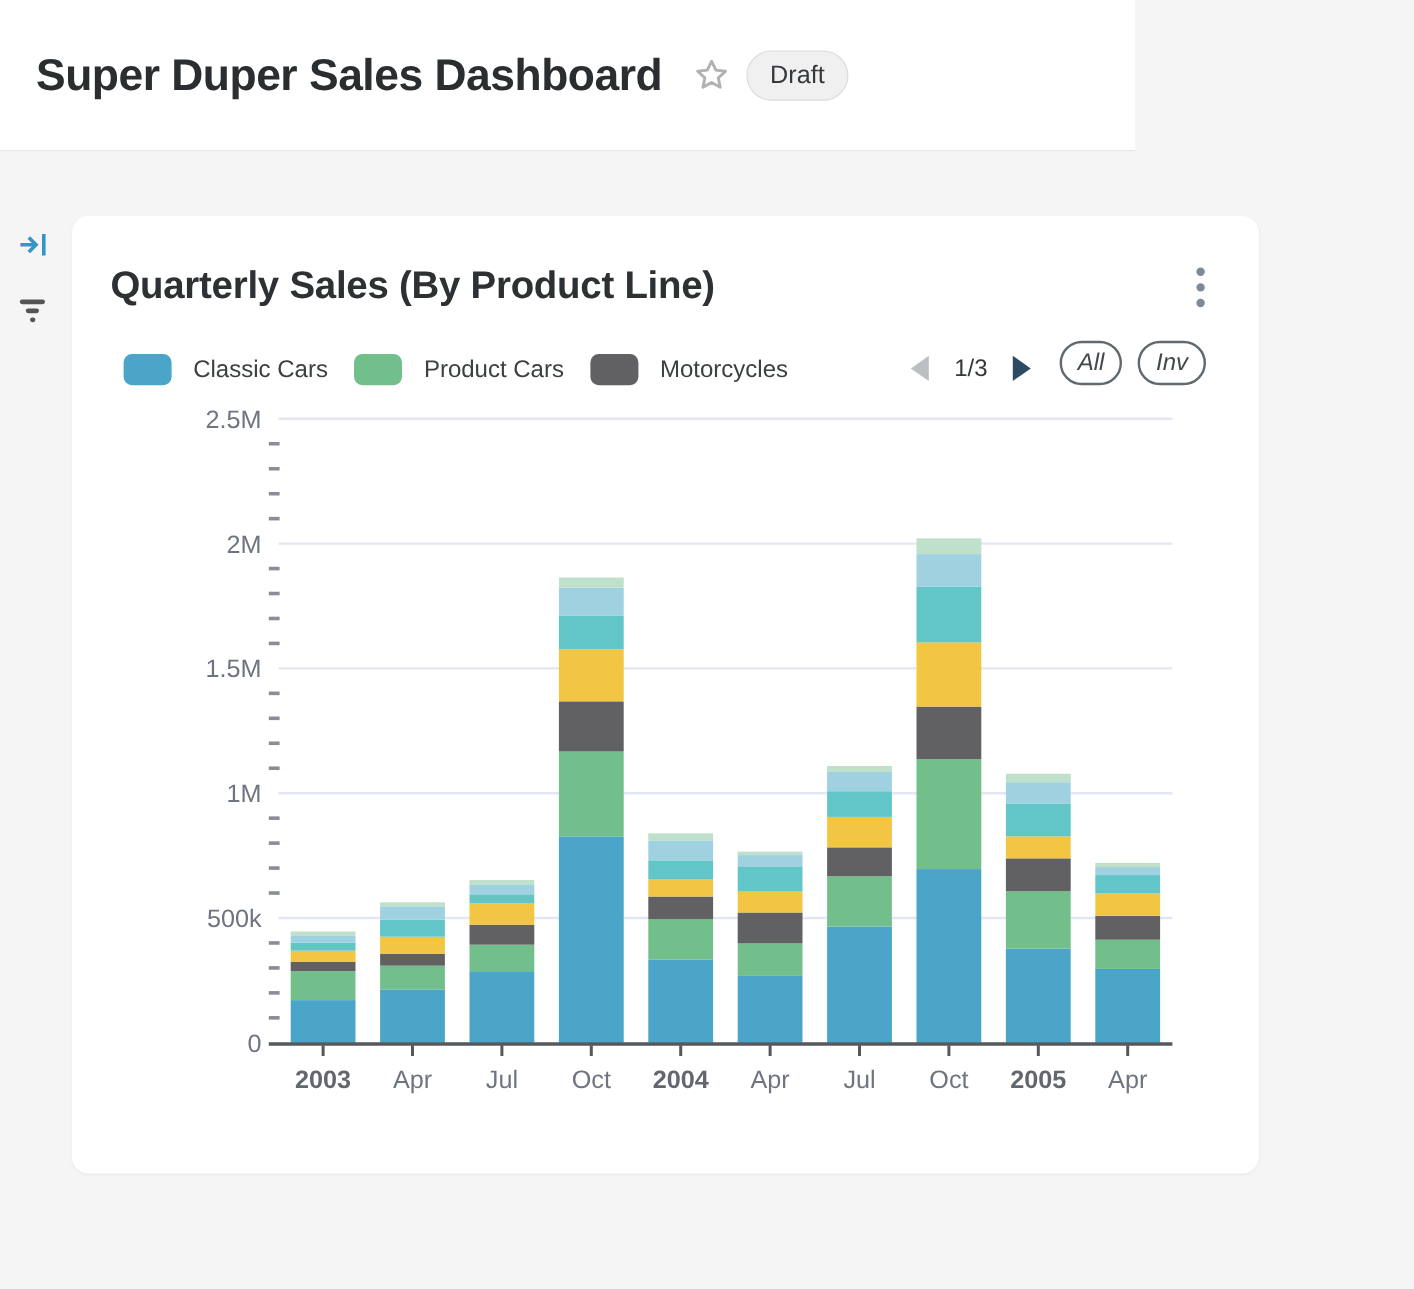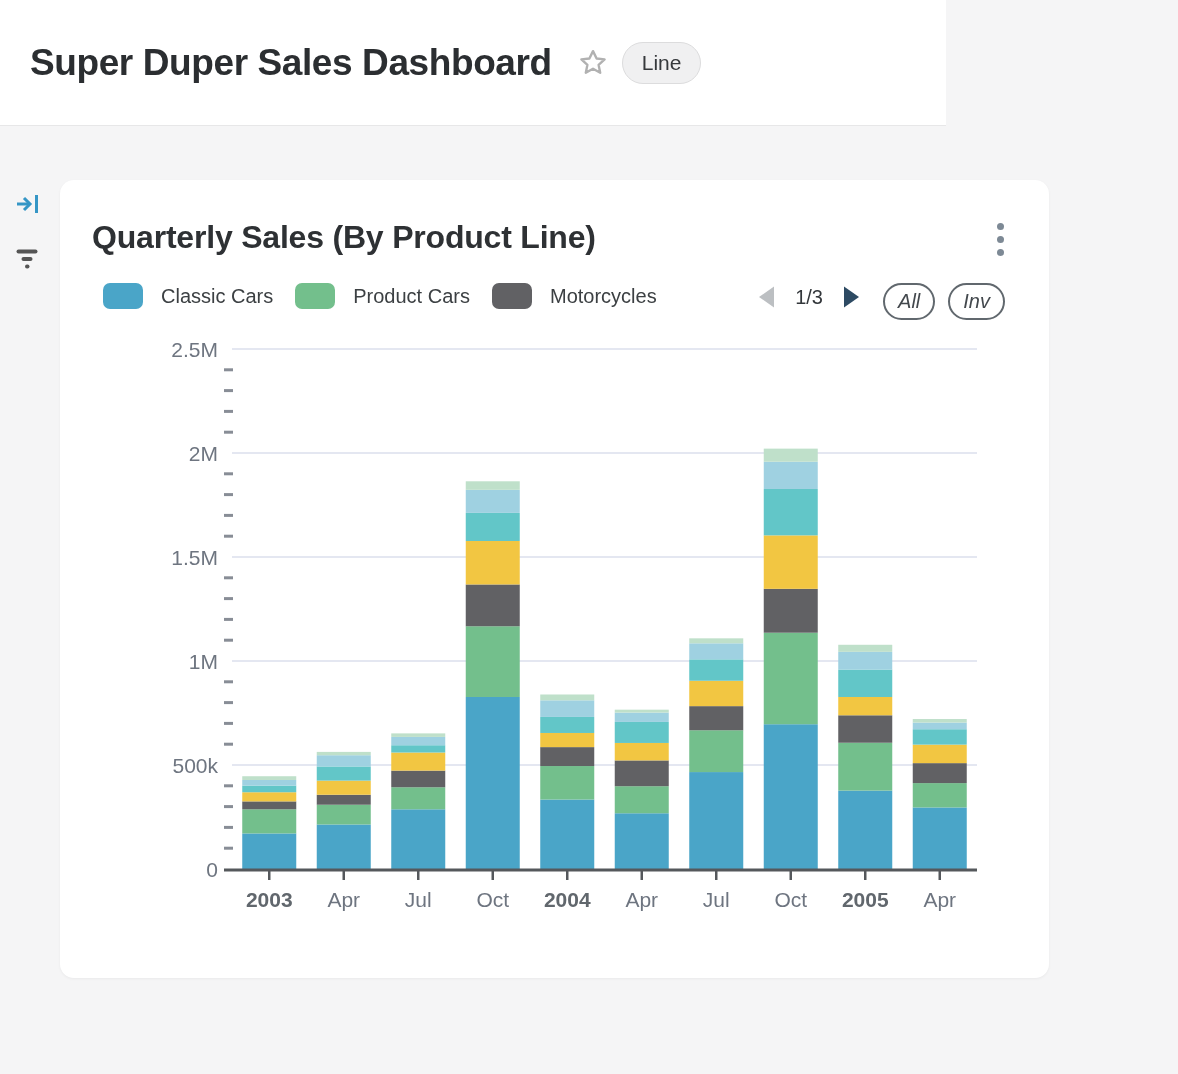--- a/index.html
+++ b/index.html
@@ -41,21 +41,21 @@
     font-size:32px; font-weight:700; color:#2e3134; letter-spacing:-0.2px;
   }
   .kebab-btn {
     position:absolute; right:38px; top:40px; width:22px; height:38px;
     display:flex; flex-direction:column; align-items:center; justify-content:center; gap:6px; cursor:pointer;
   }
   .kebab-btn i { width:7px; height:7px; border-radius:50%; background:var(--kebab,#7d8995); }
   
   .legend-row {
     position:absolute; left:43px; right:44px; top:103px; height:38px;
-    display:flex; align-items:flex-start;
+    display:flex; align-items:flex-end;
   }
   .legend-item { display:flex; align-items:center; margin-right:22px; cursor:pointer; }
   .legend-swatch { width:40px; height:26px; border-radius:7px; background:#ccc; }
   .legend-label { margin-left:18px; font-size:20px; color:#3c4043; }
   .pager { margin-left:auto; display:flex; align-items:center; }
   .pager-btn { width:24px; height:28px; display:flex; align-items:center; justify-content:center; cursor:pointer; }
   .pager-prev svg { fill:var(--pager_prev,#bcbfc2); }
   .pager-next svg { fill:var(--pager_next,#2d4a63); }
   .pager-page { min-width:40px; text-align:center; font-size:20px; color:#33373b; margin:0 10px; }
   .pill-btn {
@@ -71,21 +71,21 @@
 </head>
 <body style="--accent: #3596c6; --page_bg: #f5f5f6; --grid: #e4e7f1; --axis: #55585c; --tick: #888d96; --tick_label: #6e7580; --tick_label_bold: #61676d; --pager_prev: #bcbfc2; --pager_next: #2d4a63; --kebab: #7d8995; --filter_icon: #555555; --star: #b1b1b1;">
 
 <header class="app-header">
   <h1 class="page-title">Super Duper Sales Dashboard</h1>
   <span class="star-btn">
     <svg width="32" height="32" viewBox="0 0 24 24" fill="none" stroke-width="1.8" stroke-linejoin="round">
       <path d="M12 3.1 L14.7 8.6 L20.7 9.3 L16.2 13.4 L17.4 19.3 L12 16.3 L6.6 19.3 L7.8 13.4 L3.3 9.3 L9.3 8.6 Z"></path>
     </svg>
   </span>
-  <span class="status-badge">Line</span>
+  <span class="status-badge">Draft</span>
 </header>
 
 <div class="content">
 
   <div class="rail-btn rail-collapse">
     <svg width="28" height="28" viewBox="0 0 28 28" fill="none" stroke="currentColor" stroke-width="3">
       <path d="M3 14 H15.5"></path>
       <path d="M10 8 L16 14 L10 20" stroke-linejoin="miter"></path>
       <path d="M22.5 5 V23"></path>
     </svg>

